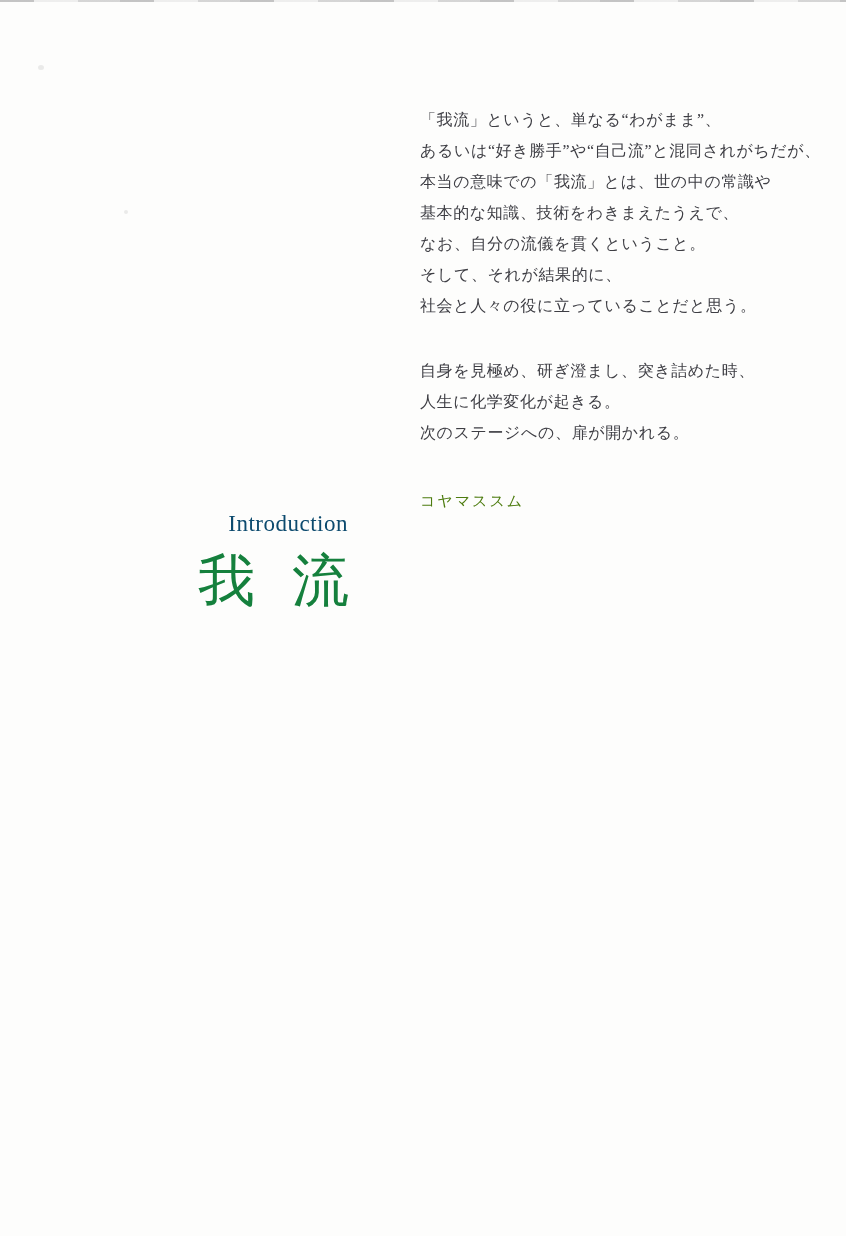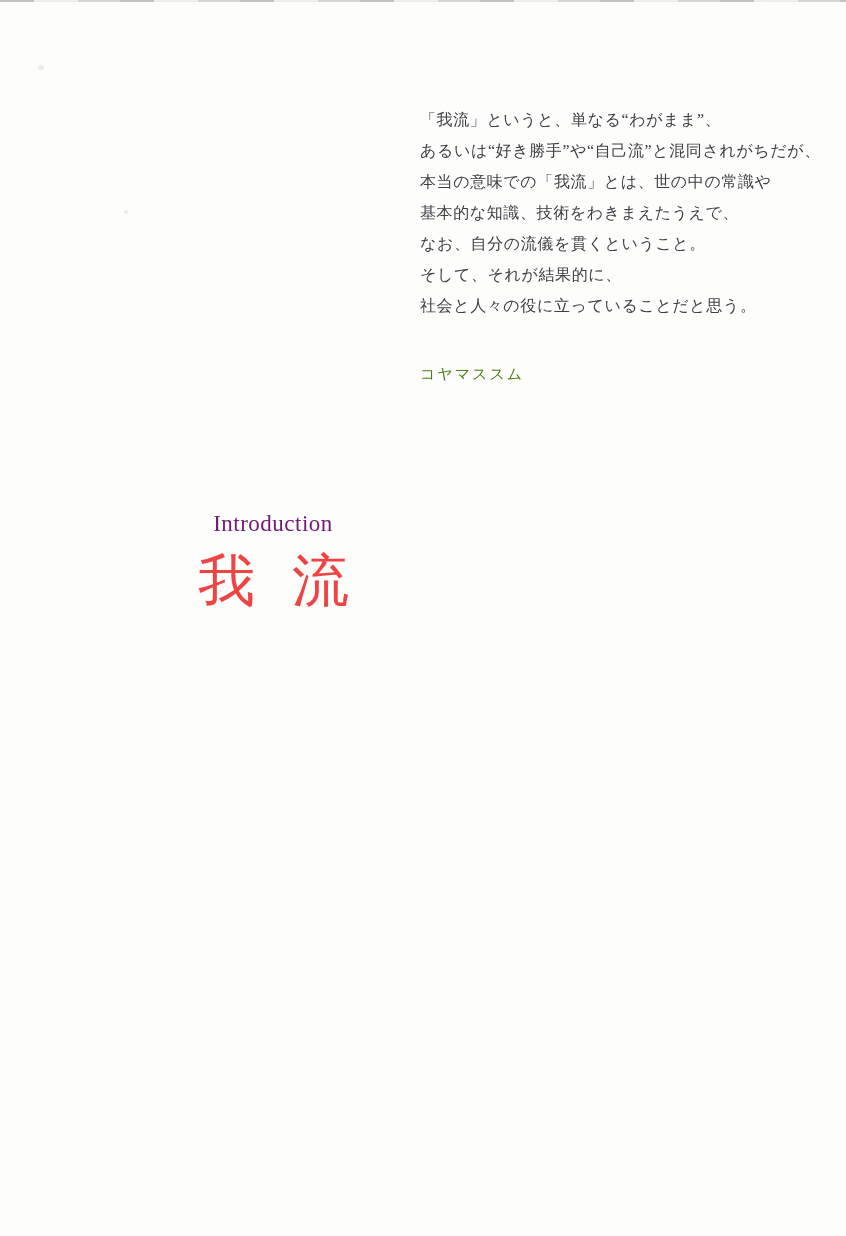--- a/index.html
+++ b/index.html
@@ -38,32 +38,32 @@
 
   .title-block {
     position: absolute;
     left: 198px;
     top: 510px;
     width: 150px;
   }
   .eyebrow {
     font-size: 23px;
     line-height: 28px;
-    text-align: center;
+    text-align: right;
     letter-spacing: 0.5px;
-    color: #701a75;
+    color: #0c4a6e;
     white-space: nowrap;
   }
   .heading {
     margin-top: 12px;
     font-size: 57px;
     line-height: 62px;
     letter-spacing: 37px;
     white-space: nowrap;
-    color: #ef4444;
+    color: #15803d;
     text-align: right;
   }
 
   .body-col {
     position: absolute;
     left: 420px;
     top: 104px;
     width: 426px;
   }
   .body-col p {
@@ -98,16 +98,19 @@
   </div>
 
   <div class="body-col">
     <p>「我流」というと、単なる“わがまま”、
 あるいは“好き勝手”や“自己流”と混同されがちだが、
 本当の意味での「我流」とは、世の中の常識や
 基本的な知識、技術をわきまえたうえで、
 なお、自分の流儀を貫くということ。
 そして、それが結果的に、
 社会と人々の役に立っていることだと思う。</p>
+    <p>自身を見極め、研ぎ澄まし、突き詰めた時、
+人生に化学変化が起きる。
+次のステージへの、扉が開かれる。</p>
     <div class="credit">コヤマススム</div>
   </div>
 
 </div>
 
 </body></html>

